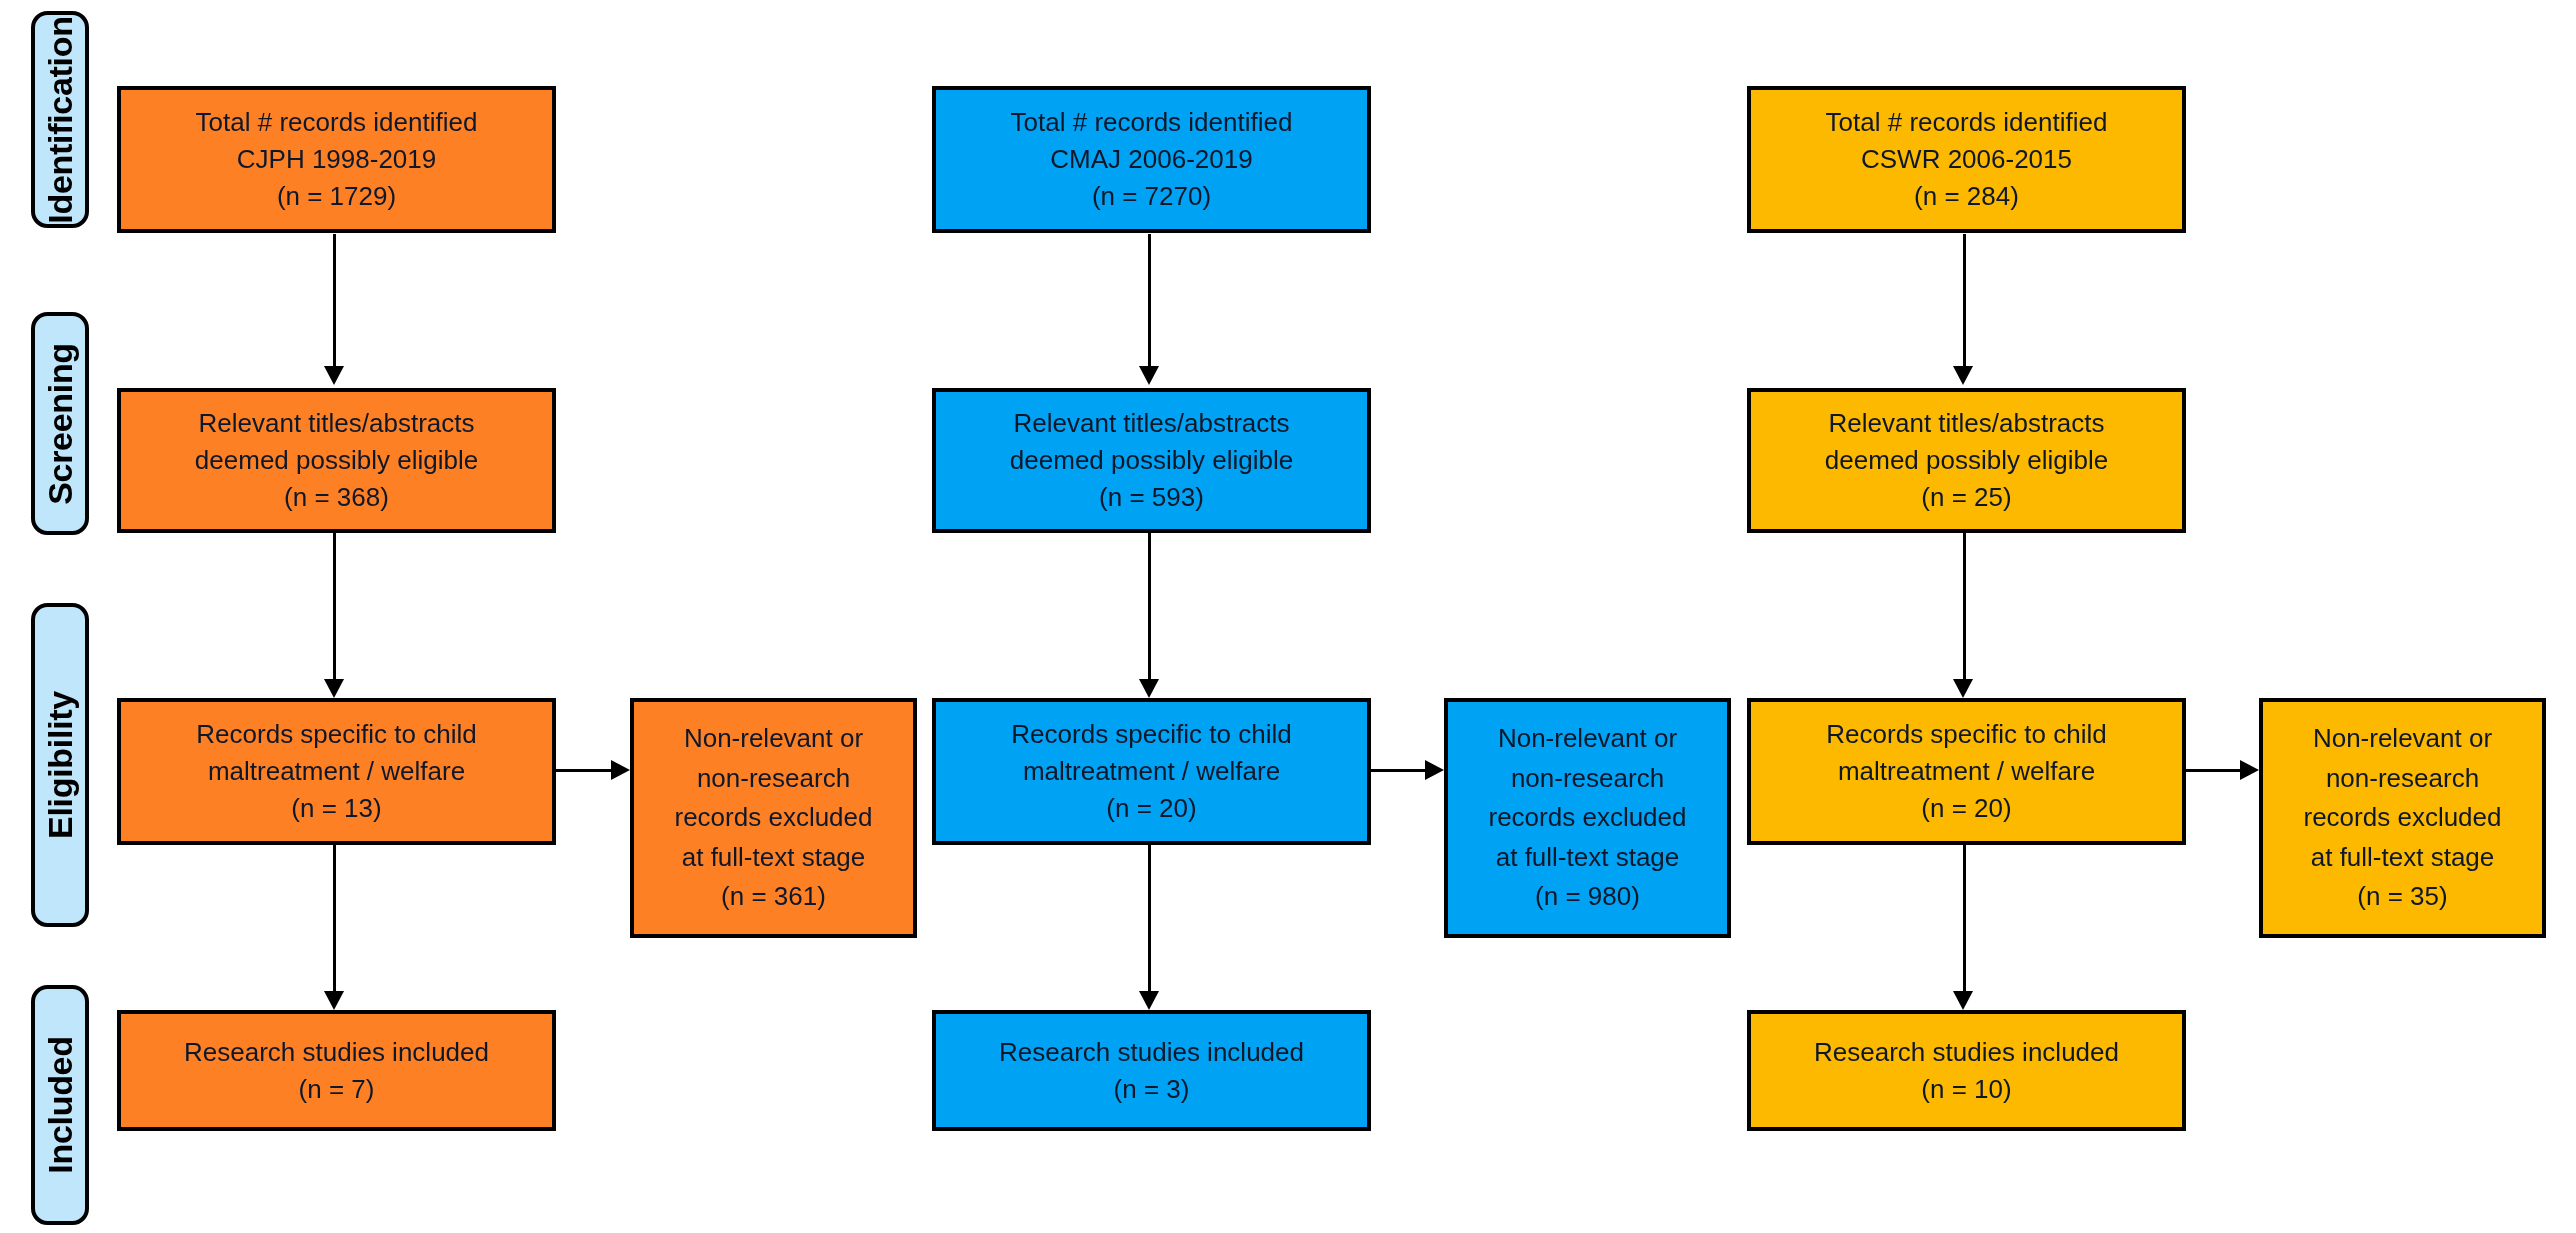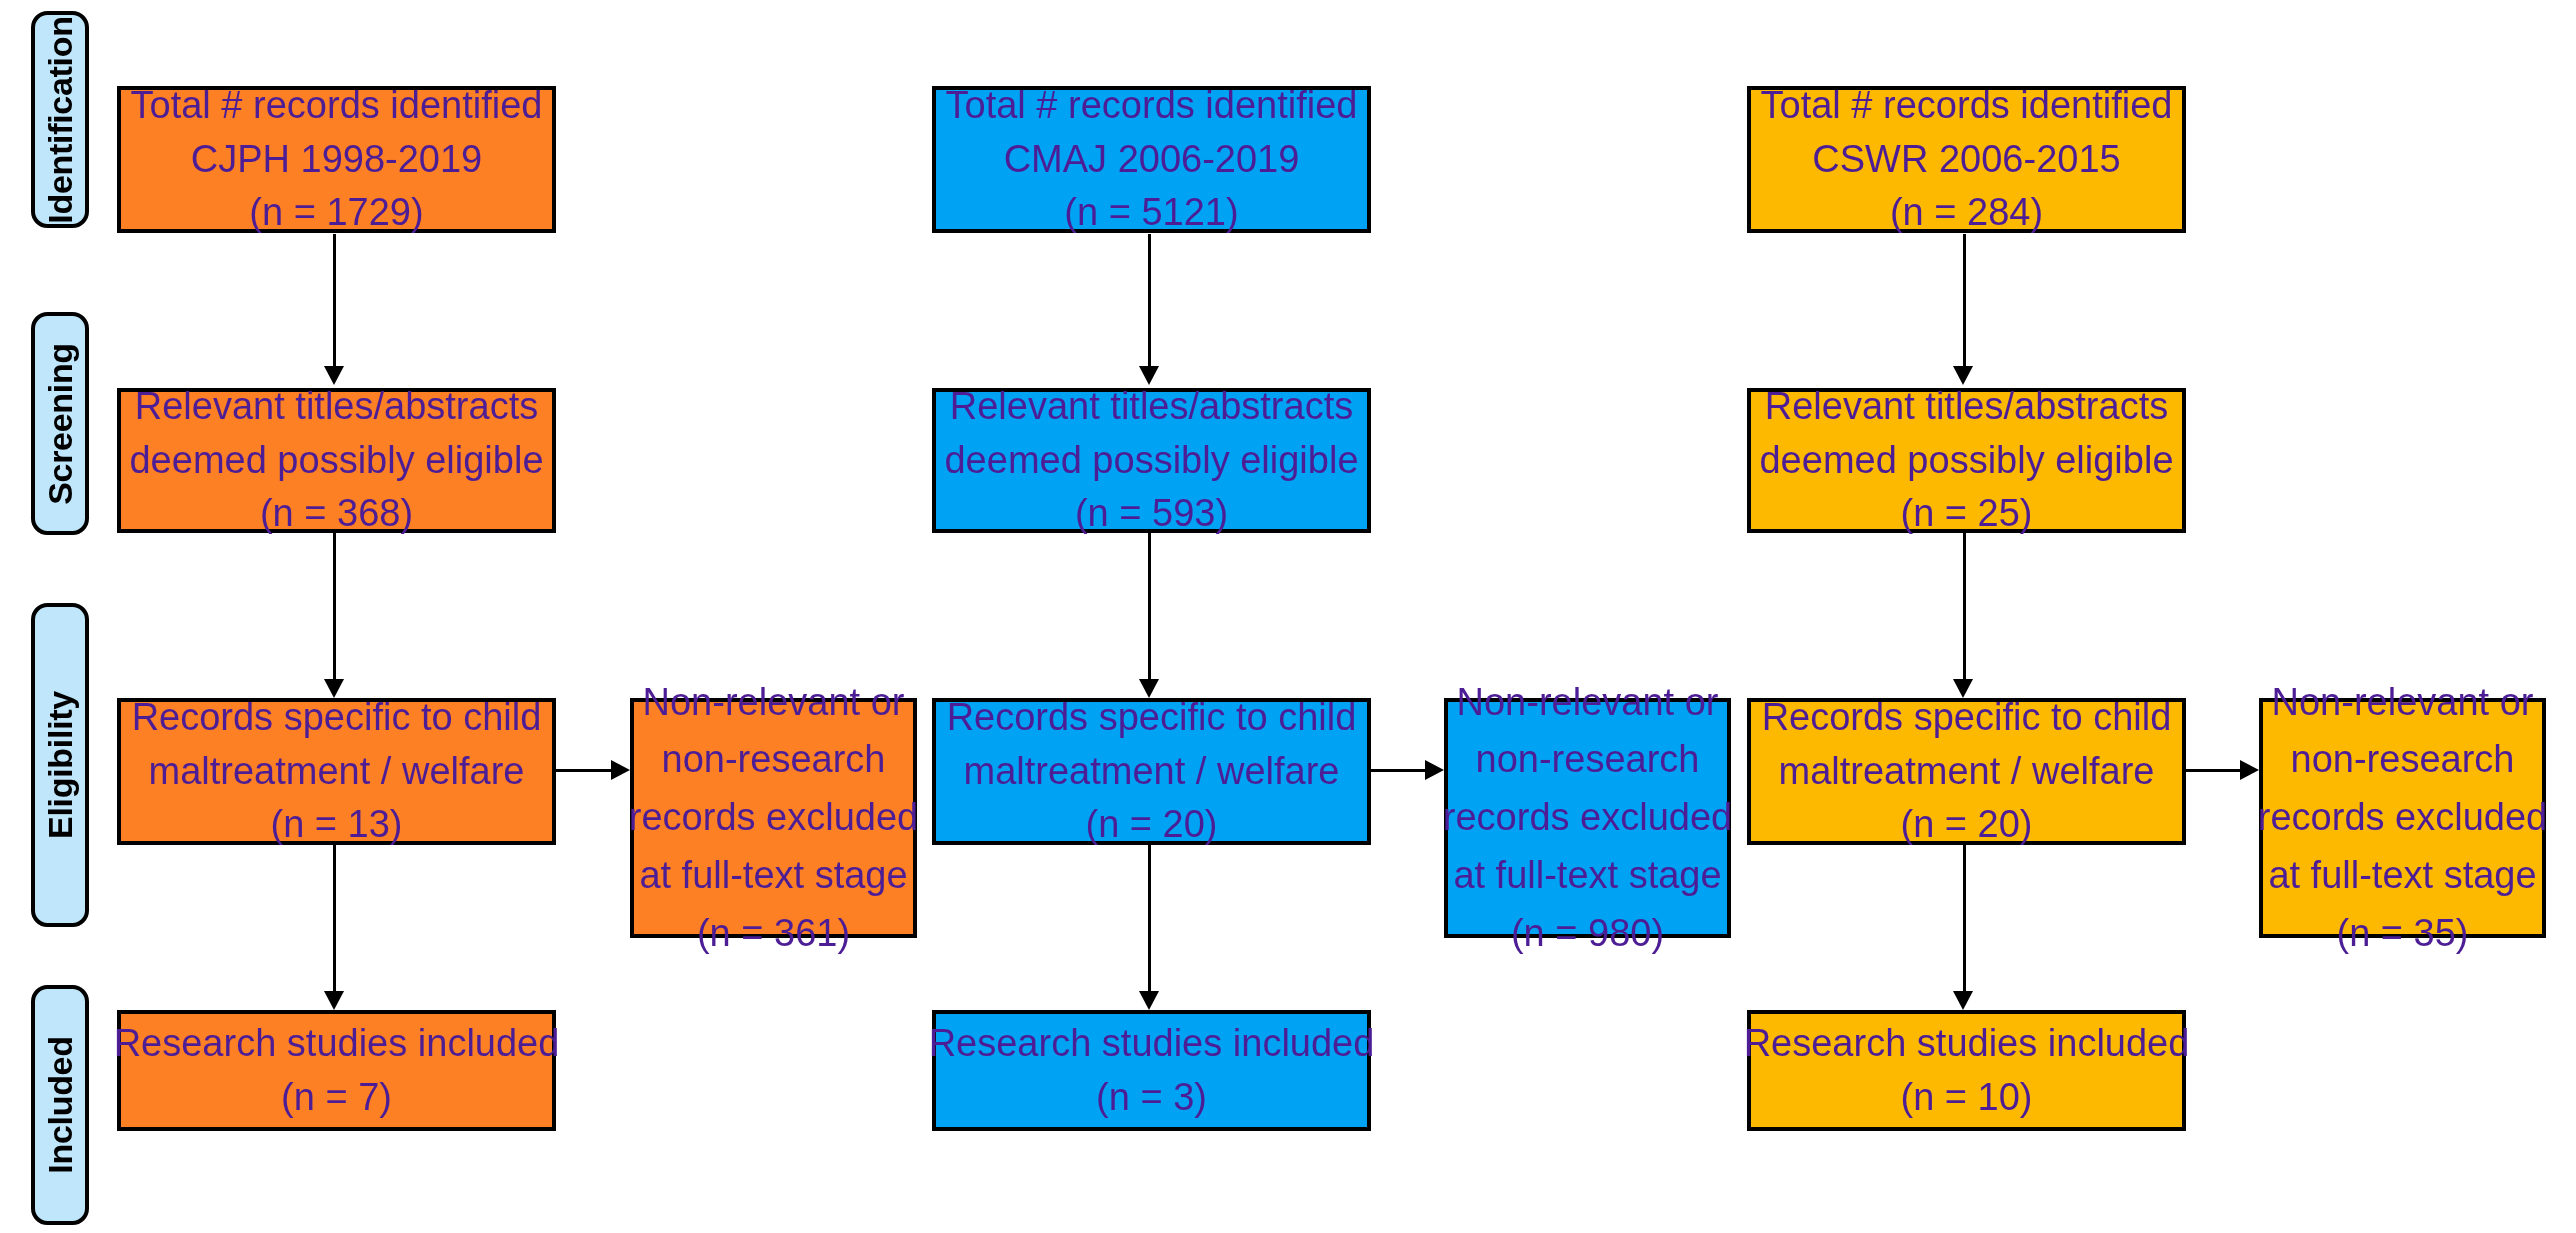--- a/index.html
+++ b/index.html
@@ -46,22 +46,22 @@
     box-sizing: border-box;
     border: 4.4px solid #000000;
     display: flex;
     flex-direction: column;
     align-items: center;
     justify-content: center;
     text-align: center;
     padding: 2.5px 6.3px;
   }
   .flow-box .line {
-    font-size: 38px;
-    color: #4c1d95;
+    font-size: 26px;
+    color: #0f172a;
     line-height: 1.42;
     white-space: nowrap;
   }
   .flow-box.tall .line {
     line-height: 1.52;
   }
 
   
   .v-line {
     position: absolute;
@@ -150,21 +150,21 @@
   <div class="arrow-down" style="left:324px; top:991px;"></div>
 
   <div class="flow-box" style="left:117px; top:1010px; width:439px; height:121px; background:#fd8024;">
     <div class="line">Research studies included</div>
     <div class="line">(n = 7)</div>
   </div>
 
   <div class="flow-box" style="left:932px; top:86px; width:439px; height:147px; background:#00a2f3;">
     <div class="line">Total # records identified</div>
     <div class="line">CMAJ 2006-2019</div>
-    <div class="line">(n = 5121)</div>
+    <div class="line">(n = 7270)</div>
   </div>
 
   <div class="v-line" style="left:1148px; top:234px; width:3.2px; height:132px;"></div>
   <div class="arrow-down" style="left:1139px; top:366px;"></div>
 
   <div class="flow-box" style="left:932px; top:388px; width:439px; height:145px; background:#00a2f3;">
     <div class="line">Relevant titles/abstracts</div>
     <div class="line">deemed possibly eligible</div>
     <div class="line">(n = 593)</div>
   </div>

